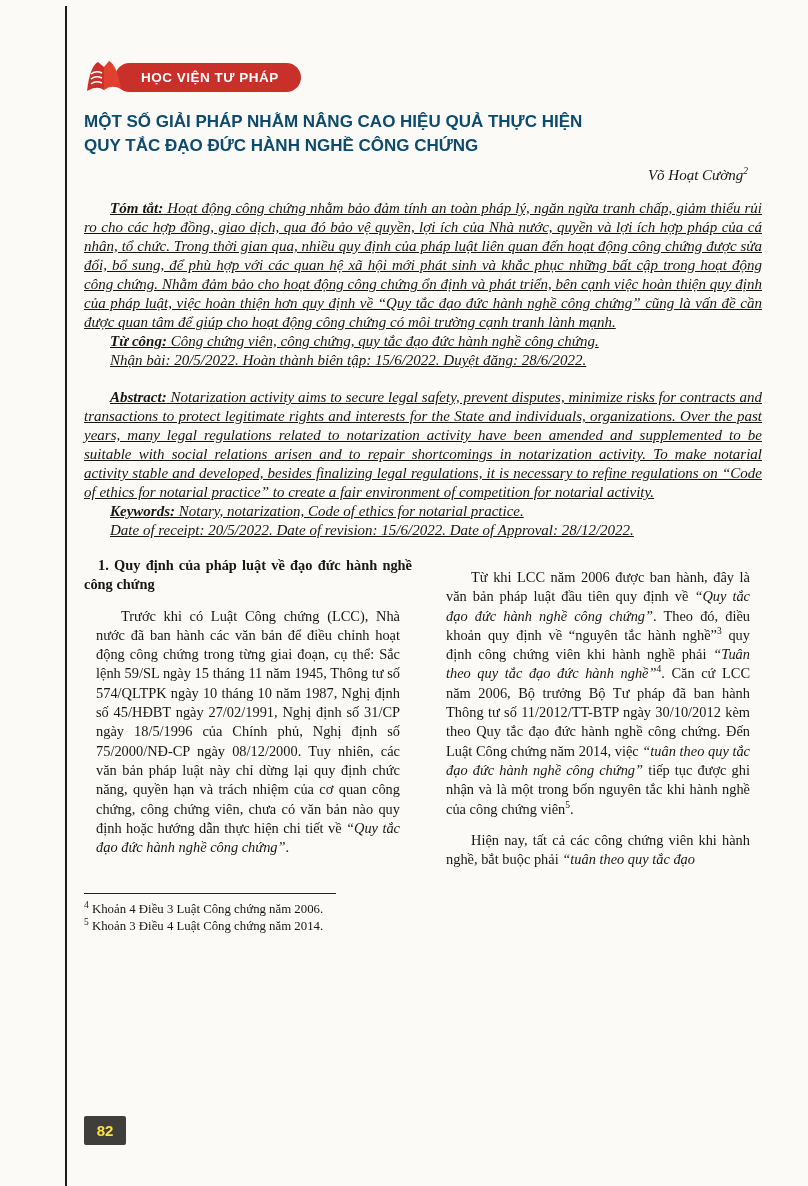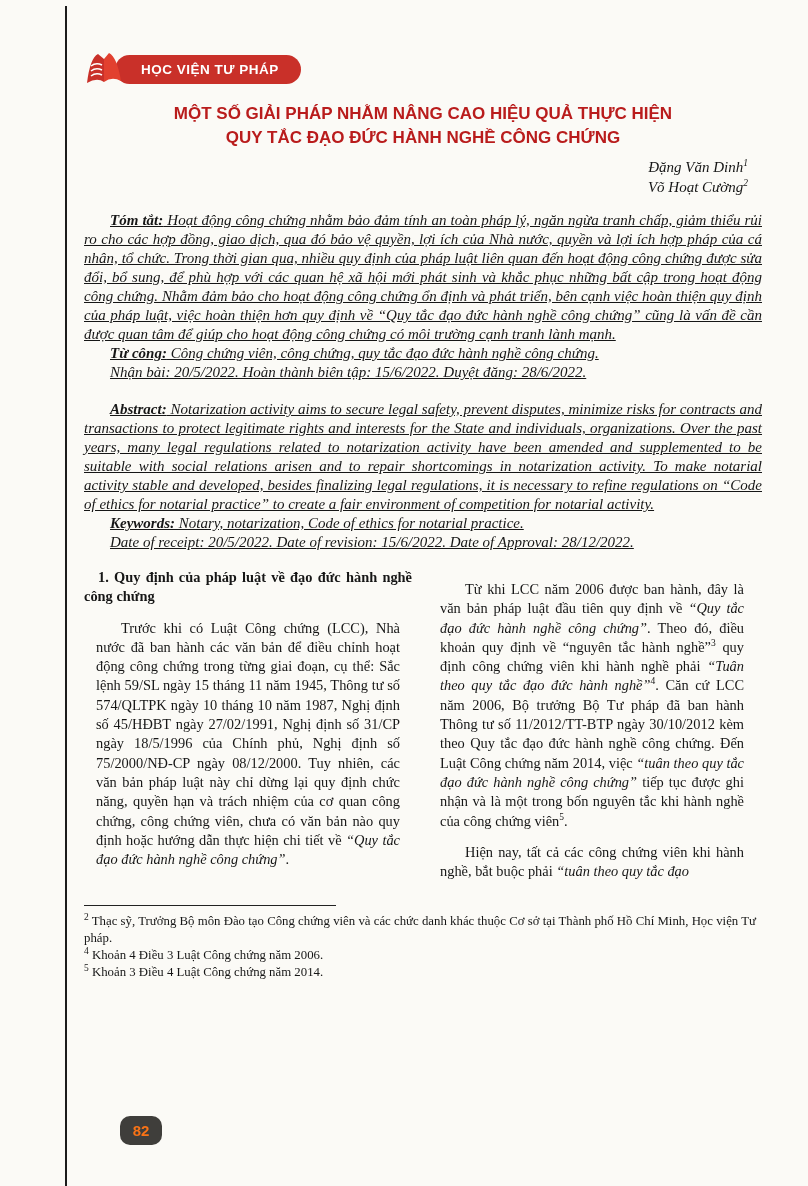--- a/index.html
+++ b/index.html
@@ -1,45 +1,45 @@
 <!DOCTYPE html>
 <html><head>
 <meta charset="utf-8">
 <style>
   html,body{margin:0;padding:0;}
   body{width:808px;height:1186px;background:#e9e7e3;}
   .page{position:relative;width:808px;height:1186px;background:#fbfaf6;overflow:hidden;
         font-family:"Liberation Serif",serif;color:#161616;}
   .left-rule{position:absolute;left:65px;top:6px;width:2px;height:1180px;background:#1c1c1c;}
-  .content{position:absolute;left:84px;top:0;width:678px;}
+  .content{position:absolute;left:84px;top:8px;width:678px;}
   .logo-row{margin-top:50px;display:flex;align-items:center;height:38px;}
   .logo-icon{width:40px;height:38px;margin-right:-9px;position:relative;z-index:2;}
   .logo-pill{background:#c93029;color:#ffffff;font-family:"Liberation Sans",sans-serif;
              font-weight:bold;font-size:13.5px;letter-spacing:.5px;border-radius:16px;
              padding:7px 22px 7px 26px;position:relative;z-index:1;white-space:nowrap;}
-  .title{margin-top:14px;text-align:center;font-family:"Liberation Sans",sans-serif;
-         font-weight:bold;font-size:17px;line-height:24px;color:#b91c1c;}
+  .title{margin-top:14px;font-family:"Liberation Sans",sans-serif;
+         font-weight:bold;font-size:17px;line-height:24px;color:#0c4a6e;}
   .authors{margin-top:7px;text-align:right;font-style:italic;font-size:15px;line-height:20px;
            padding-right:14px;}
   .abs-block{font-style:italic;font-size:15px;line-height:19px;text-align:justify;text-decoration:underline;}
   .abs-block p{margin:0;text-indent:26px;}
   .vi{margin-top:14px;}
   .en{margin-top:18px;}
-  .columns{margin-top:16px;display:flex;gap:16px;font-size:14.4px;line-height:19.3px;
+  .columns{margin-top:16px;display:flex;gap:22px;font-size:14.4px;line-height:19.3px;
            text-align:justify;}
   .col{width:328px;}
   .col h3{margin:0;font-size:14.4px;font-weight:bold;text-indent:14px;font-family:inherit;}
   .col p{margin:12px;text-indent:25px;}
   sup{font-size:9.5px;line-height:0;}
   .footnotes{margin-top:12px;font-size:12.8px;line-height:16.8px;text-align:justify;width:672px;}
   .fn-rule{width:252px;border-top:1.5px solid #222;margin-bottom:7px;}
   .footnotes .fn{margin:0;}
   .page-badge{position:absolute;left:84px;top:1116px;min-width:24px;height:29px;background:#3f3e3b;
-     color:#f97316;border-radius:10px;display:flex;align-items:center;justify-content:center;
-     font-family:"Liberation Sans",sans-serif;font-weight:bold;font-size:15px;padding:0 9px;margin-left:36px;}
+     color:#fde047;border-radius:2px;display:flex;align-items:center;justify-content:center;
+     font-family:"Liberation Sans",sans-serif;font-weight:bold;font-size:15px;padding:0 9px;}
 </style>
 </head>
 <body>
 
 <div class="page">
   <div class="left-rule"></div>
 
   <div class="content">
 
     <div class="logo-row">
@@ -52,21 +52,20 @@
       </svg>
       <div class="logo-pill">HỌC VIỆN TƯ PHÁP</div>
     </div>
 
     <div class="title">
       <div>MỘT SỐ GIẢI PHÁP NHẰM NÂNG CAO HIỆU QUẢ THỰC HIỆN</div>
       <div>QUY TẮC ĐẠO ĐỨC HÀNH NGHỀ CÔNG CHỨNG</div>
     </div>
 
     <div class="authors">
-      <div><span>Đặng Văn Dinh</span><sup>1</sup></div>
       <div><span>Võ Hoạt Cường</span><sup>2</sup></div>
     </div>
 
     <div class="abs-block vi">
       <p><span style="font-weight: bold;">Tóm tắt:</span> Hoạt động công chứng nhằm bảo đảm tính an toàn pháp lý, ngăn ngừa tranh chấp, giảm thiểu rủi ro cho các hợp đồng, giao dịch, qua đó bảo vệ quyền, lợi ích của Nhà nước, quyền và lợi ích hợp pháp của cá nhân, tổ chức. Trong thời gian qua, nhiều quy định của pháp luật liên quan đến hoạt động công chứng được sửa đổi, bổ sung, để phù hợp với các quan hệ xã hội mới phát sinh và khắc phục những bất cập trong hoạt động công chứng. Nhằm đảm bảo cho hoạt động công chứng ổn định và phát triển, bên cạnh việc hoàn thiện quy định của pháp luật, việc hoàn thiện hơn quy định về “Quy tắc đạo đức hành nghề công chứng” cũng là vấn đề cần được quan tâm để giúp cho hoạt động công chứng có môi trường cạnh tranh lành mạnh.</p>
       <p><span style="font-weight: bold;">Từ công:</span> Công chứng viên, công chứng, quy tắc đạo đức hành nghề công chứng.</p>
       <p>Nhận bài: 20/5/2022. Hoàn thành biên tập: 15/6/2022. Duyệt đăng: 28/6/2022.</p>
     </div>
 
     <div class="abs-block en">
@@ -81,21 +80,20 @@
         <p>Trước khi có Luật Công chứng (LCC), Nhà nước đã ban hành các văn bản để điều chỉnh hoạt động công chứng trong từng giai đoạn, cụ thể: Sắc lệnh 59/SL ngày 15 tháng 11 năm 1945, Thông tư số 574/QLTPK ngày 10 tháng 10 năm 1987, Nghị định số 45/HĐBT ngày 27/02/1991, Nghị định số 31/CP ngày 18/5/1996 của Chính phủ, Nghị định số 75/2000/NĐ-CP ngày 08/12/2000. Tuy nhiên, các văn bản pháp luật này chỉ dừng lại quy định chức năng, quyền hạn và trách nhiệm của cơ quan công chứng, công chứng viên, chưa có văn bản nào quy định hoặc hướng dẫn thực hiện chi tiết về <span style="font-style: italic;">“Quy tắc đạo đức hành nghề công chứng”</span>.</p>
       </div>
       <div class="col">
         <p>Từ khi LCC năm 2006 được ban hành, đây là văn bản pháp luật đầu tiên quy định về <span style="font-style: italic;">“Quy tắc đạo đức hành nghề công chứng”</span>. Theo đó, điều khoản quy định về “nguyên tắc hành nghề”<sup>3</sup> quy định công chứng viên khi hành nghề phải <span style="font-style: italic;">“Tuân theo quy tắc đạo đức hành nghề”</span><sup>4</sup>. Căn cứ LCC năm 2006, Bộ trưởng Bộ Tư pháp đã ban hành Thông tư số 11/2012/TT-BTP ngày 30/10/2012 kèm theo Quy tắc đạo đức hành nghề công chứng. Đến Luật Công chứng năm 2014, việc <span style="font-style: italic;">“tuân theo quy tắc đạo đức hành nghề công chứng”</span> tiếp tục được ghi nhận và là một trong bốn nguyên tắc khi hành nghề của công chứng viên<sup>5</sup>.</p>
         <p>Hiện nay, tất cả các công chứng viên khi hành nghề, bắt buộc phải <span style="font-style: italic;">“tuân theo quy tắc đạo</span></p>
       </div>
     </div>
 
     <div class="footnotes">
       <div class="fn-rule"></div>
-      <div class="fn"><sup>2</sup><span> Thạc sỹ, Trưởng Bộ môn Đào tạo Công chứng viên và các chức danh khác thuộc Cơ sở tại Thành phố Hồ Chí Minh, Học viện Tư pháp.</span></div>
       <div class="fn"><sup>4</sup><span> Khoản 4 Điều 3 Luật Công chứng năm 2006.</span></div>
       <div class="fn"><sup>5</sup><span> Khoản 3 Điều 4 Luật Công chứng năm 2014.</span></div>
     </div>
 
   </div>
 
   <div class="page-badge">82</div>
 </div>
 
 </body></html>

